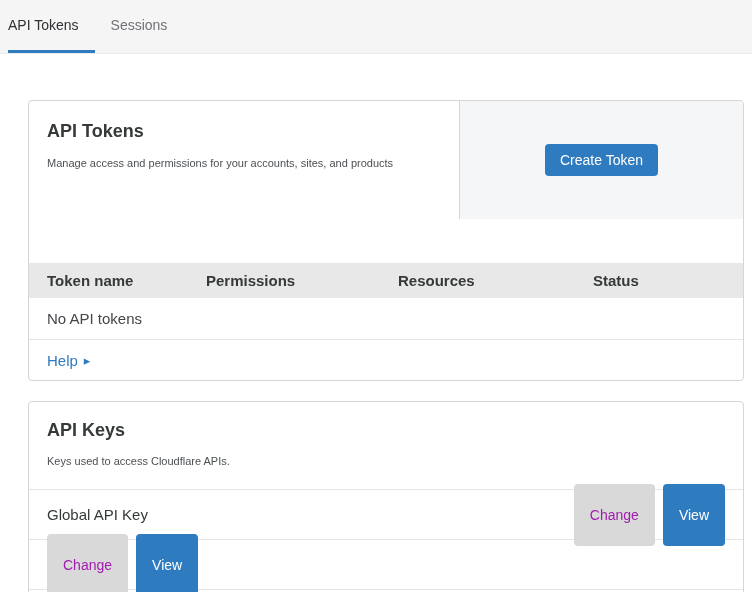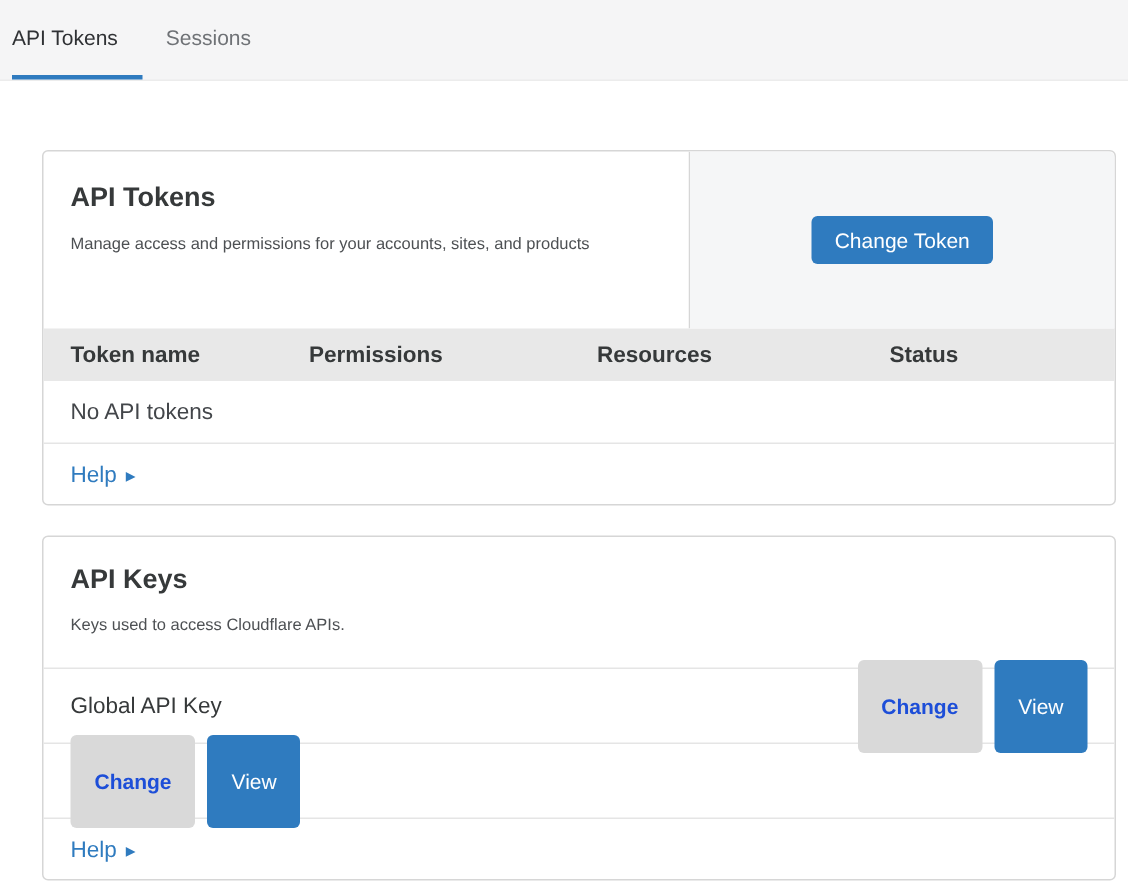--- a/index.html
+++ b/index.html
@@ -25,27 +25,27 @@
   .split-header .head-left { width:430px; padding:20px 18px; }
   .split-header .head-right { flex:1; background:#f5f6f7; border-left:1px solid #d6d6d6;
     border-top-right-radius:4px; display:flex; align-items:center; justify-content:center; }
   .card-title { font-size:18px; font-weight:700; color:#36393a; margin-bottom:9px; }
   .card-desc { font-size:11px; color:#4d5053; line-height:24px; max-width:372px; }
 
   .btn { border:none; border-radius:4px; font-family:inherit; cursor:pointer;
     font-size:14px; line-height:16px; }
   .btn-primary { background:#2f7bbf; color:#ffffff; padding:8px 14px; }
   .btn-create { padding:8px 15px; font-size:14px; }
-  .btn-secondary { background:#d9d9d9; color:#1d4ed8; padding:7px 16px;font-weight:bold; }
+  .btn-secondary { background:#d9d9d9; color:#a21caf; padding:7px 16px; }
   .btn-view { background:#2f7bbf; color:#ffffff; padding:23px 16px; }
 
   
   .table-header { display:grid; grid-template-columns:159px 192px 195px 1fr;
     background:#e8e8e8; height:35px; align-items:center; padding:0 18px;
-    font-size:15px; font-weight:700; color:#36393a; }
+    font-size:15px; font-weight:700; color:#36393a;margin-top:44px; }
   .empty-row { height:42px; display:flex; align-items:center; padding:0 18px;
     font-size:15px; color:#43464a; border-bottom:1px solid #e5e5e5; }
 
   
   .help-row { height:40px; display:flex; align-items:center; justify-content:flex-start;
     padding:0 18px; }
   .help-link { display:inline-flex; align-items:center; gap:6px; color:#2f7bbf;
     font-size:15px; text-decoration:none; cursor:pointer; }
   .help-arrow { font-size:13px; line-height:1; color:#2f7bbf; }
 
@@ -67,21 +67,21 @@
 
 <div class="content">
 
   <div class="card">
     <div class="split-header">
       <div class="head-left">
         <div class="card-title">API Tokens</div>
         <div class="card-desc">Manage access and permissions for your accounts, sites, and products</div>
       </div>
       <div class="head-right">
-        <button class="btn btn-primary btn-create">Change Token</button>
+        <button class="btn btn-primary btn-create">Create Token</button>
       </div>
     </div>
 
     <div class="table-header">
       <div>Token name</div>
       <div>Permissions</div>
       <div>Resources</div>
       <div>Status</div>
     </div>
 

